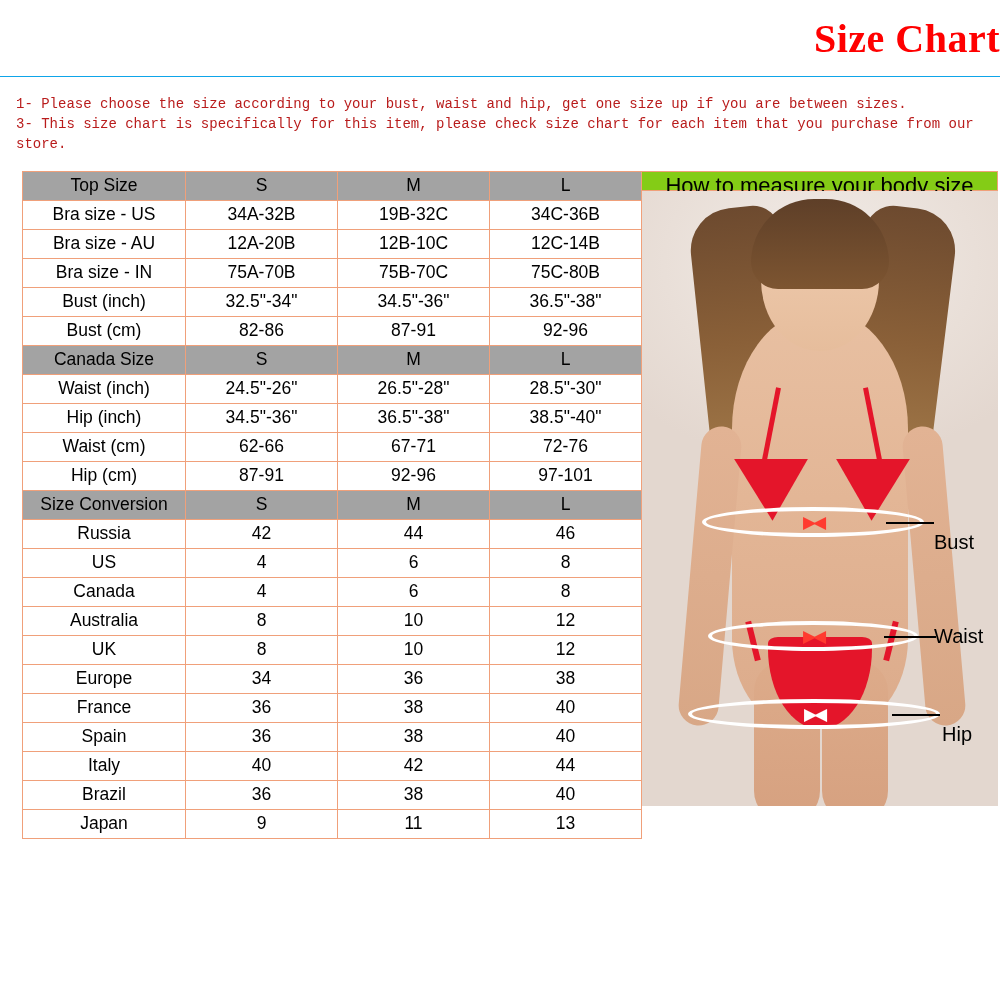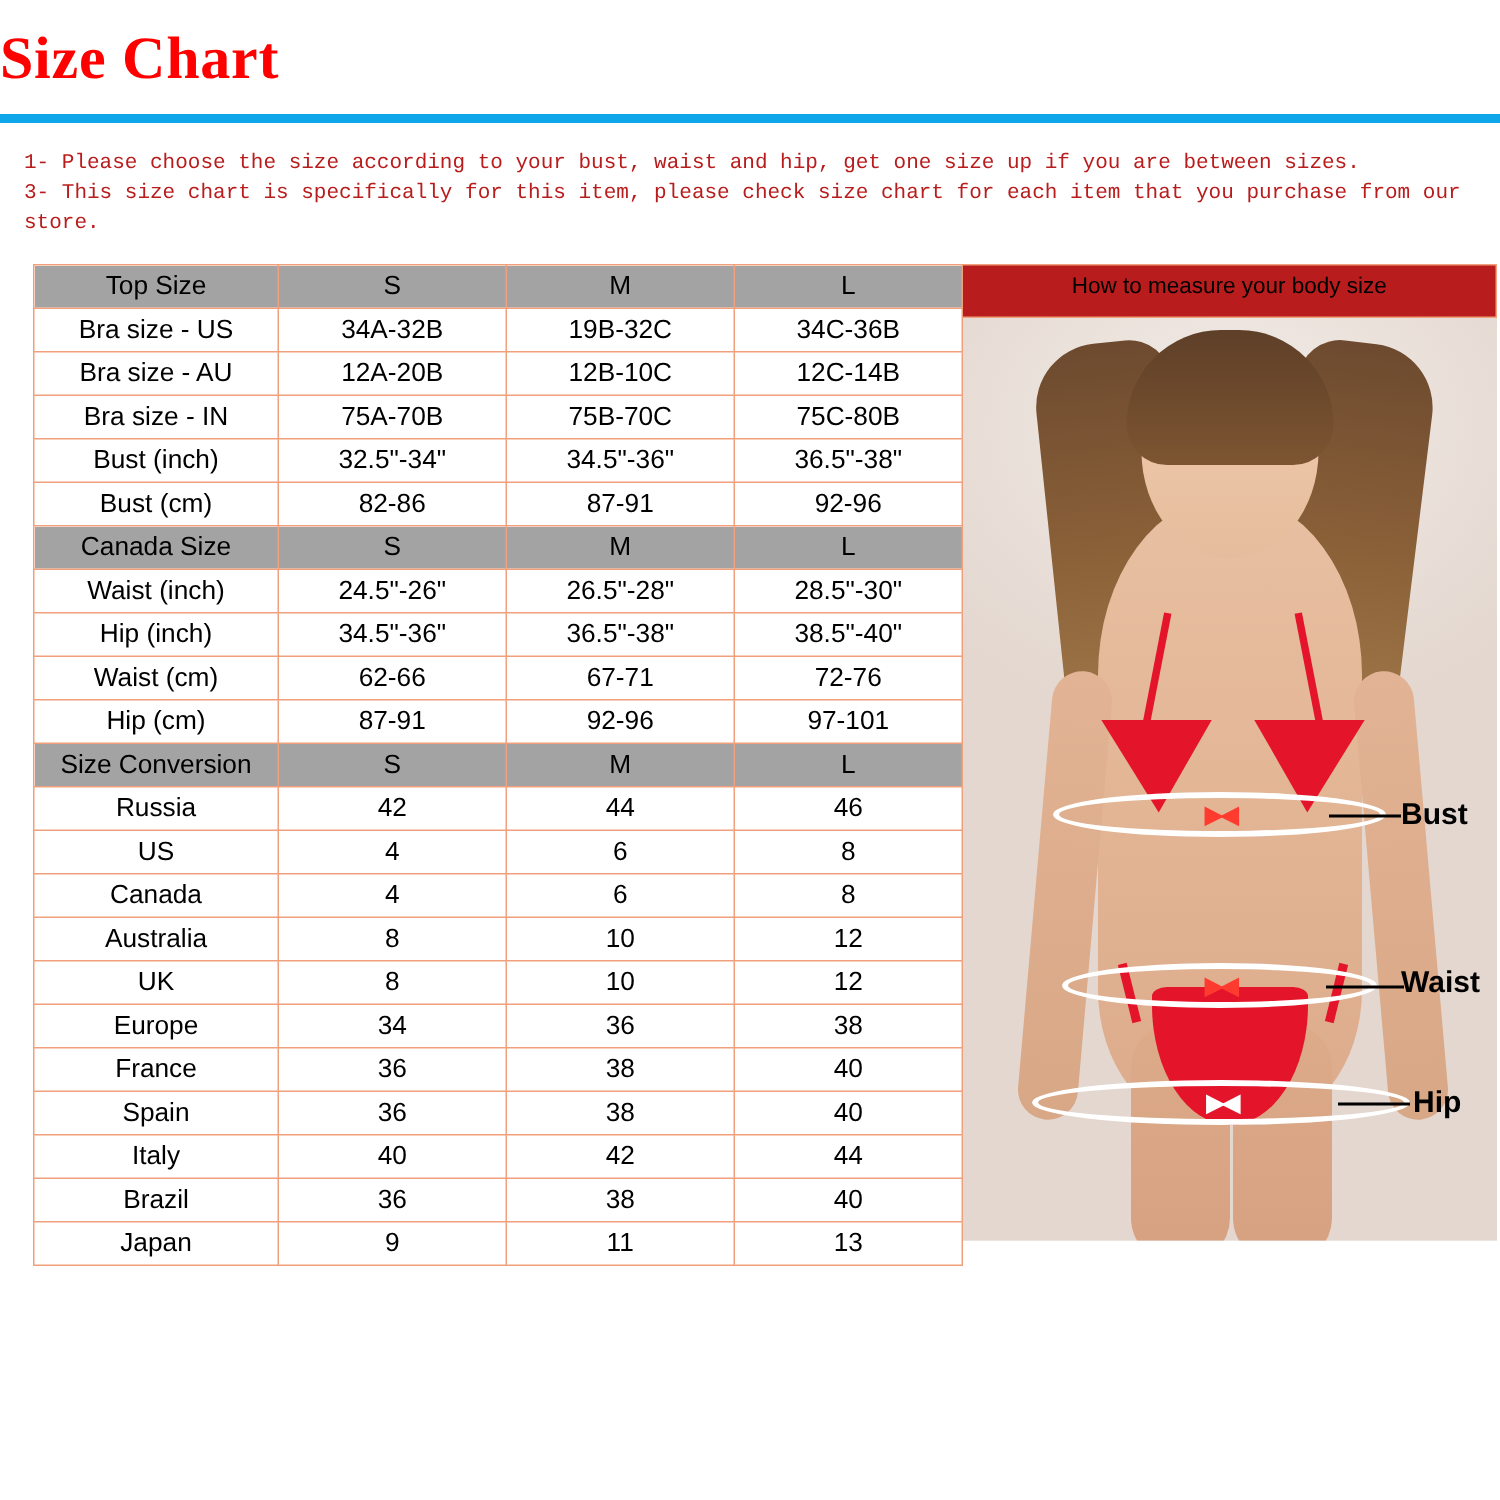--- a/index.html
+++ b/index.html
@@ -15,24 +15,24 @@
     overflow: hidden;
   }
   .page {
     position: relative;
     width: 1000px;
     height: 1000px;
     box-sizing: border-box;
   }
   .title-bar {
     height: 76px;
-    border-bottom: 6px solid #0ea5e9;
+    border-bottom: 1px solid #0ea5e9;
     display: flex;
     align-items: center;
-    justify-content: flex-start;
+    justify-content: flex-end;
   }
   .title {
     color: #ff0000;
     font-size: 40px;
     font-weight: bold;
     letter-spacing: 0.5px;
     font-family: "Liberation Serif", serif;
   }
   .intro {
     padding: 18px 16px 8px 16px;
@@ -76,25 +76,25 @@
     font-weight: normal;
   }
   .right-panel {
     width: 356px;
     margin-left: 0;
     position: relative;
   }
   .measure-head {
     border: 1px solid #f0a07a;
     border-left: none;
-    background: #b91c1c;
-    height: 36px;
+    background: #84cc16;
+    height: 20px;
     line-height: 28px;
     text-align: center;
-    font-size: 15px;
+    font-size: 22px;
     box-sizing: border-box;
   }
   .photo {
     position: relative;
     width: 356px;
     height: 615px;
     overflow: hidden;
     background: linear-gradient(180deg,#efe7e1 0%, #e7dcd5 100%);
   }
   
@@ -247,23 +247,24 @@
   .band.bust .chev { color: #ff3b2f; }
   .band.waist .chev { color: #ff3b2f; }
   .leader {
     position: absolute;
     height: 2px;
     background: #000000;
   }
   .m-label {
     position: absolute;
     font-size: 20px;
-    font-weight: bold;
+    font-weight: normal;
     color: #000000;
     white-space: nowrap;
+    margin-top: 20px;
   }
 </style>
 </head>
 <body>
 
 <div class="page">
 
   <div class="title-bar">
     <div class="title">Size Chart</div>
   </div>
@@ -452,18 +453,18 @@
         </div>
         <div class="band hip">
           <span class="chev">▶◀</span>
         </div>
 
         <div class="leader" style="left:244px; top:331px; width:48px;"></div>
         <div class="leader" style="left:242px; top:445px; width:52px;"></div>
         <div class="leader" style="left:250px; top:523px; width:48px;"></div>
 
         <div class="m-label" style="left:292px; top:320px;">Bust</div>
-        <div class="m-label" style="left:292px; top:432px;">Waist</div>
+        <div class="m-label" style="left:292px; top:414px;">Waist</div>
         <div class="m-label" style="left:300px; top:512px;">Hip</div>
       </div>
     </div>
   </div>
 </div>
 
 </body></html>

